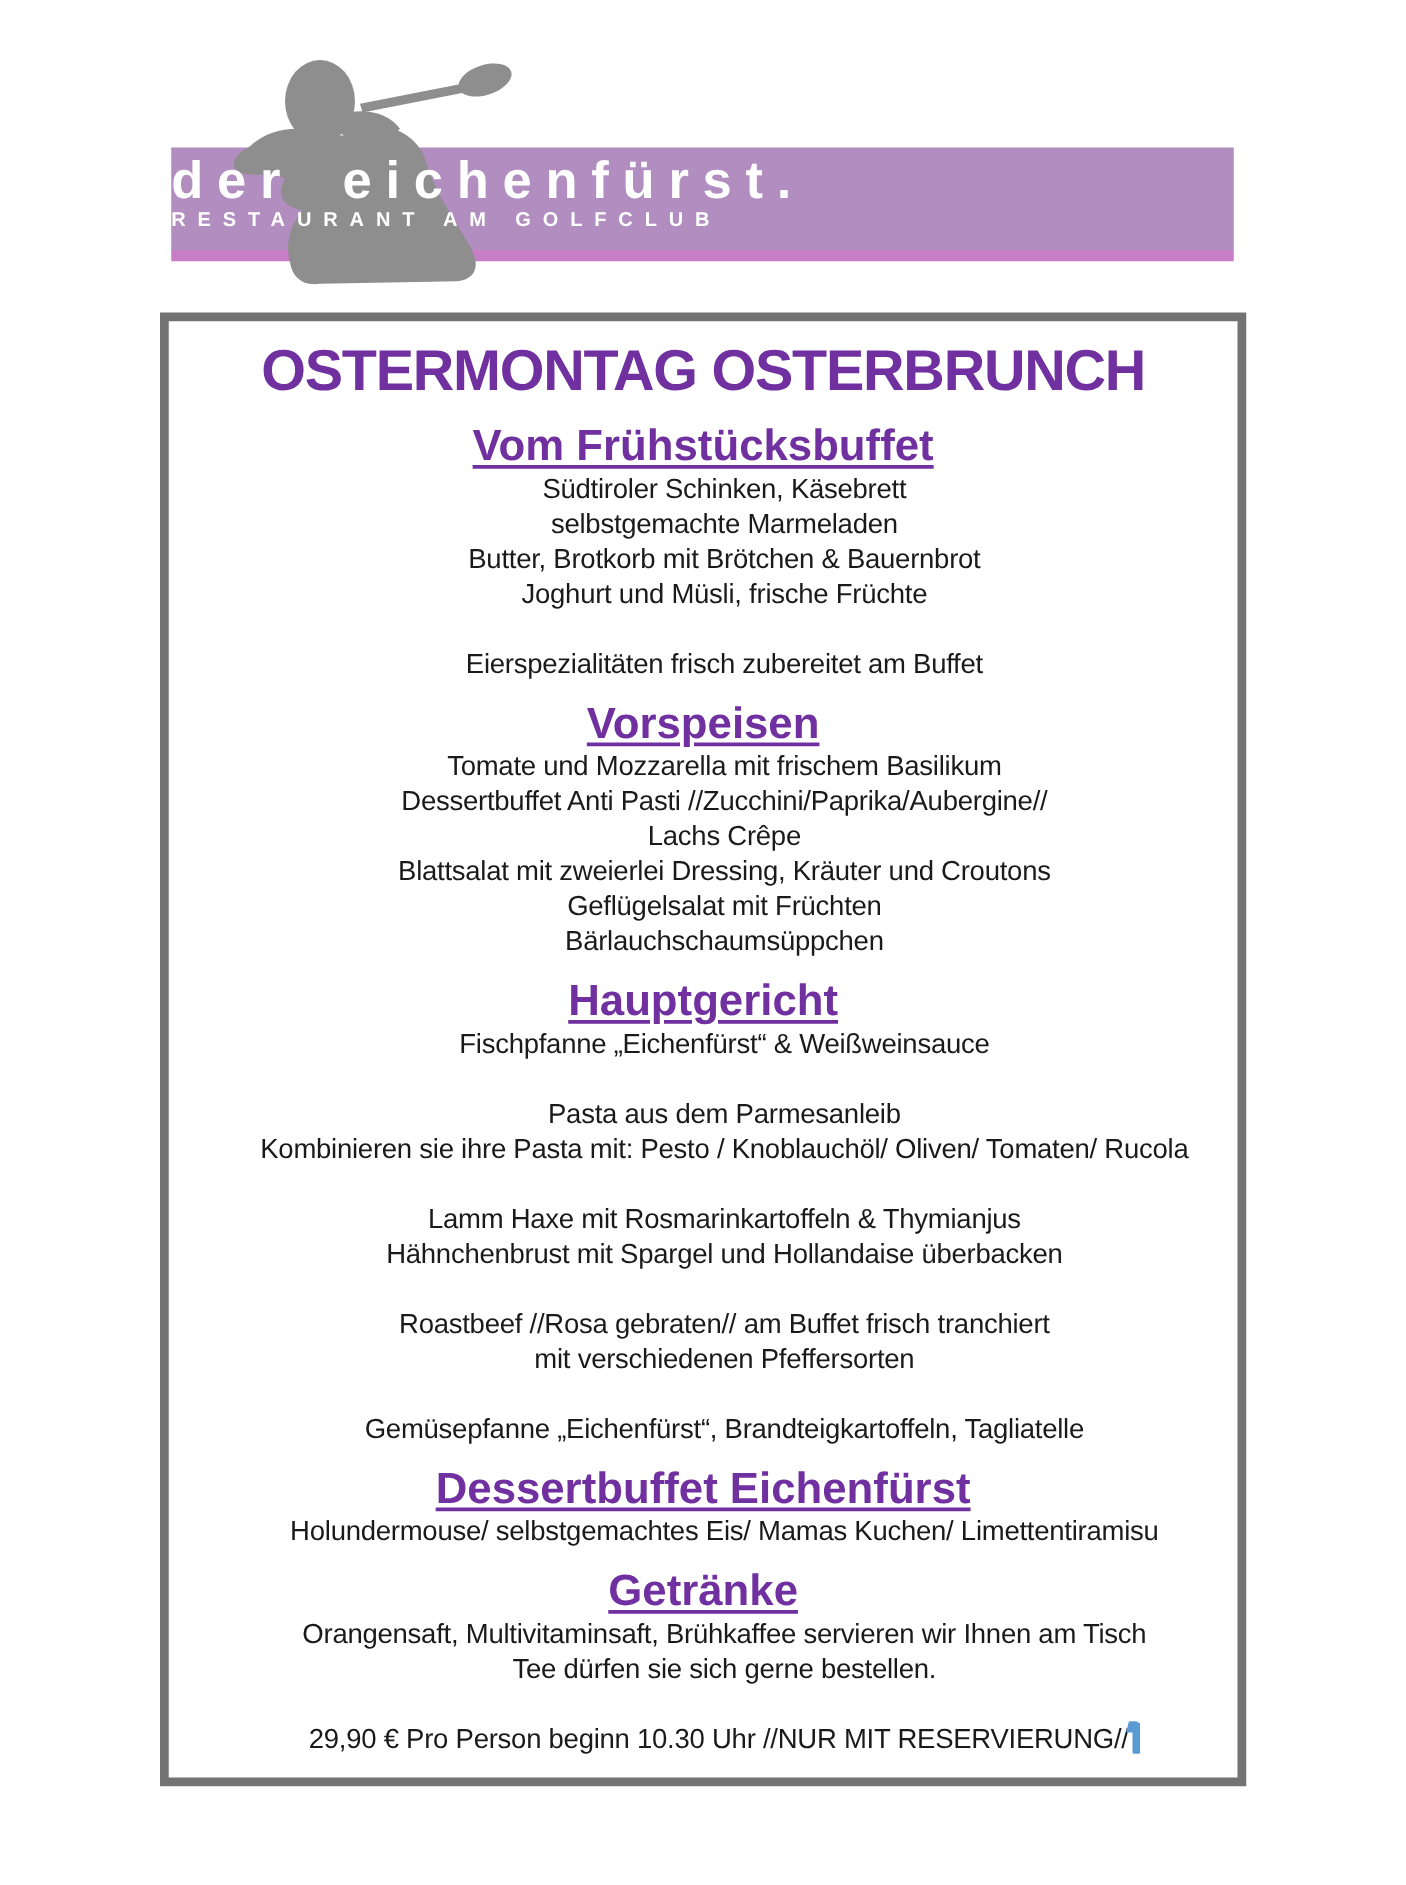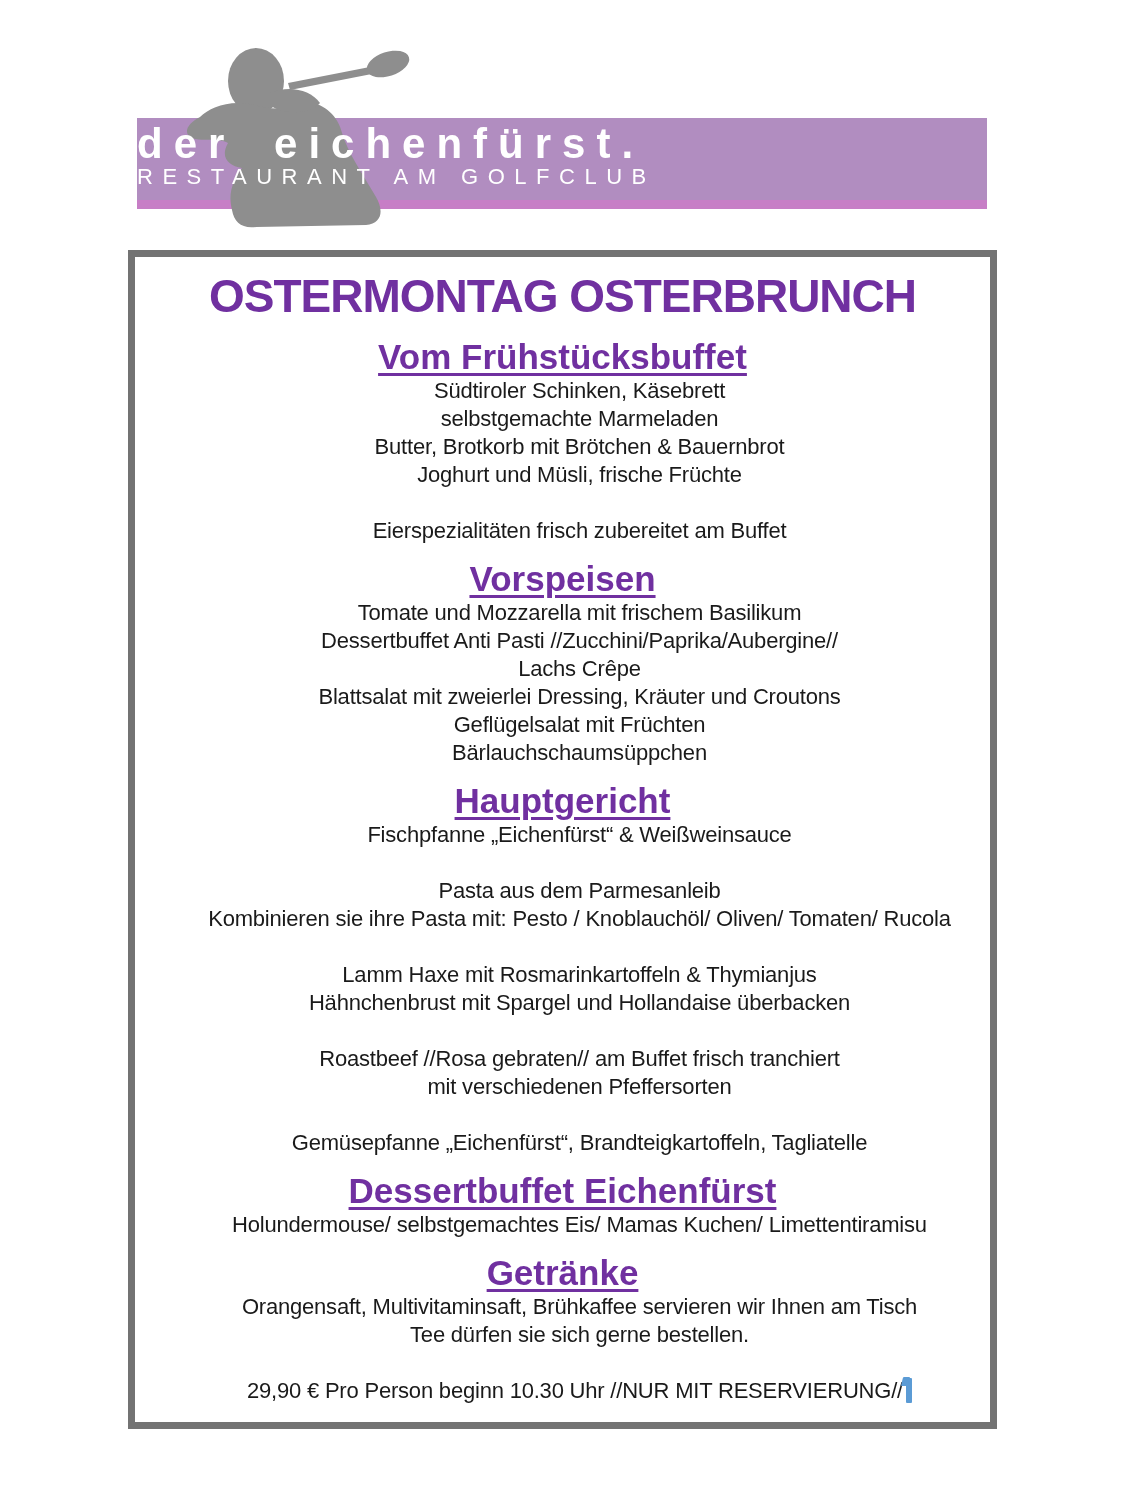--- a/index.html
+++ b/index.html
@@ -32,21 +32,21 @@
   }
   .brand-box {
     position: absolute; left: 137px; top: 118px; width: 980px; height: 90px;
     text-align: left; padding-right: 58px; color: #ffffff;
   }
   .brand-title {
     font-size: 42px; font-weight: bold; line-height: 46px; margin-top: 3px;
     letter-spacing: 11px; word-spacing: 16px; white-space: nowrap;
   }
   .brand-sub {
-    font-size: 22px; font-weight: normal; line-height: 20px;
+    font-size: 16px; font-weight: bold; line-height: 20px;
     letter-spacing: 9.5px; white-space: nowrap;
   }
   .golfer { position: absolute; left: 170px; top: 45px; width: 320px; height: 190px; }
 
   
   .content-box {
     position: absolute; left: 128px; top: 250px; width: 869px; height: 1179px;
     border: 7px solid #737373; background: #ffffff;
     text-align: center; color: var(--text-black); overflow: hidden;
   }

